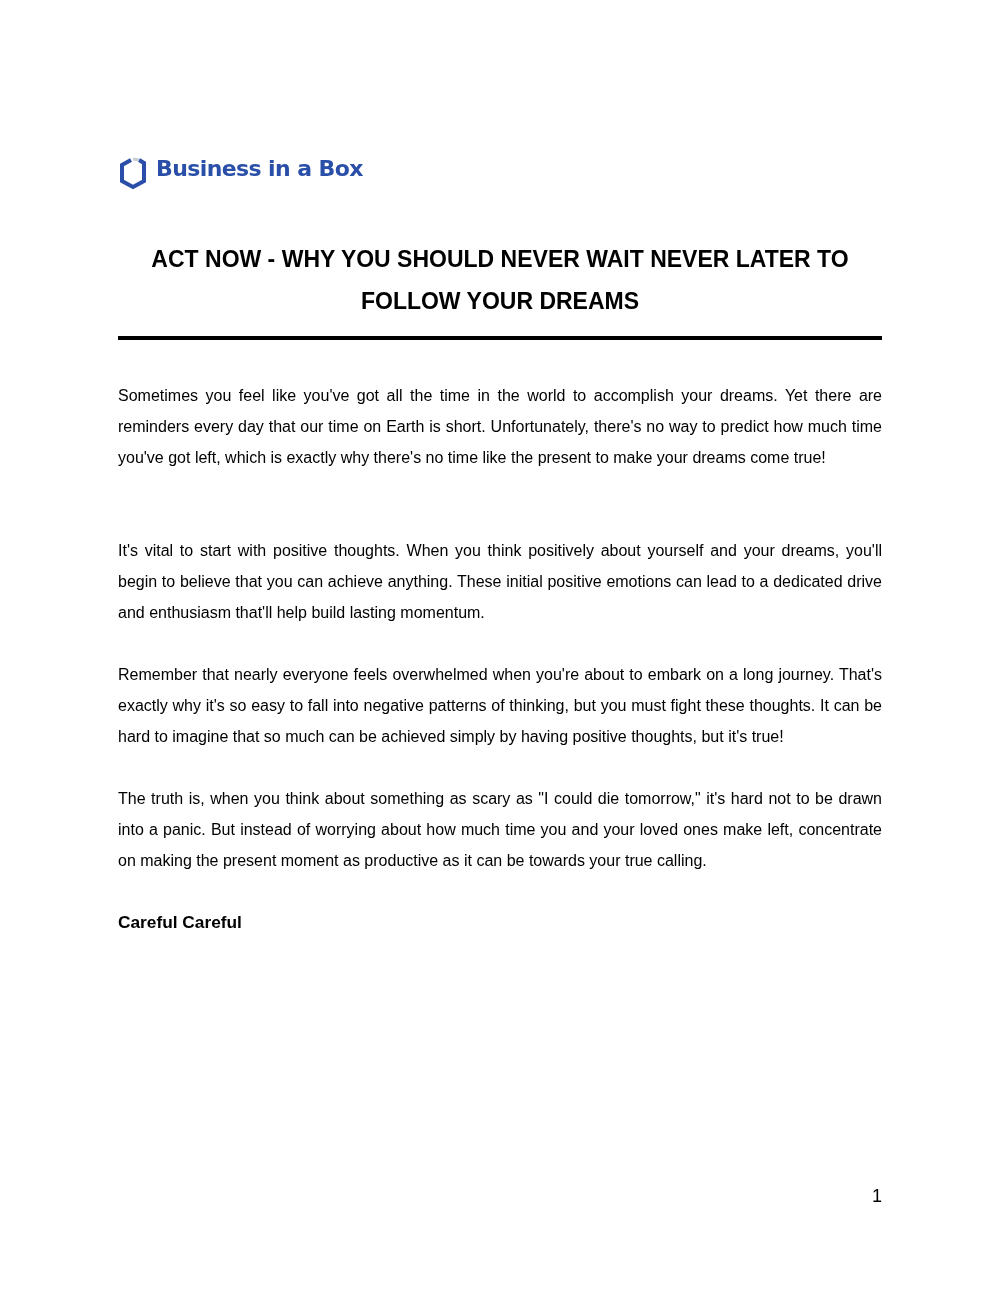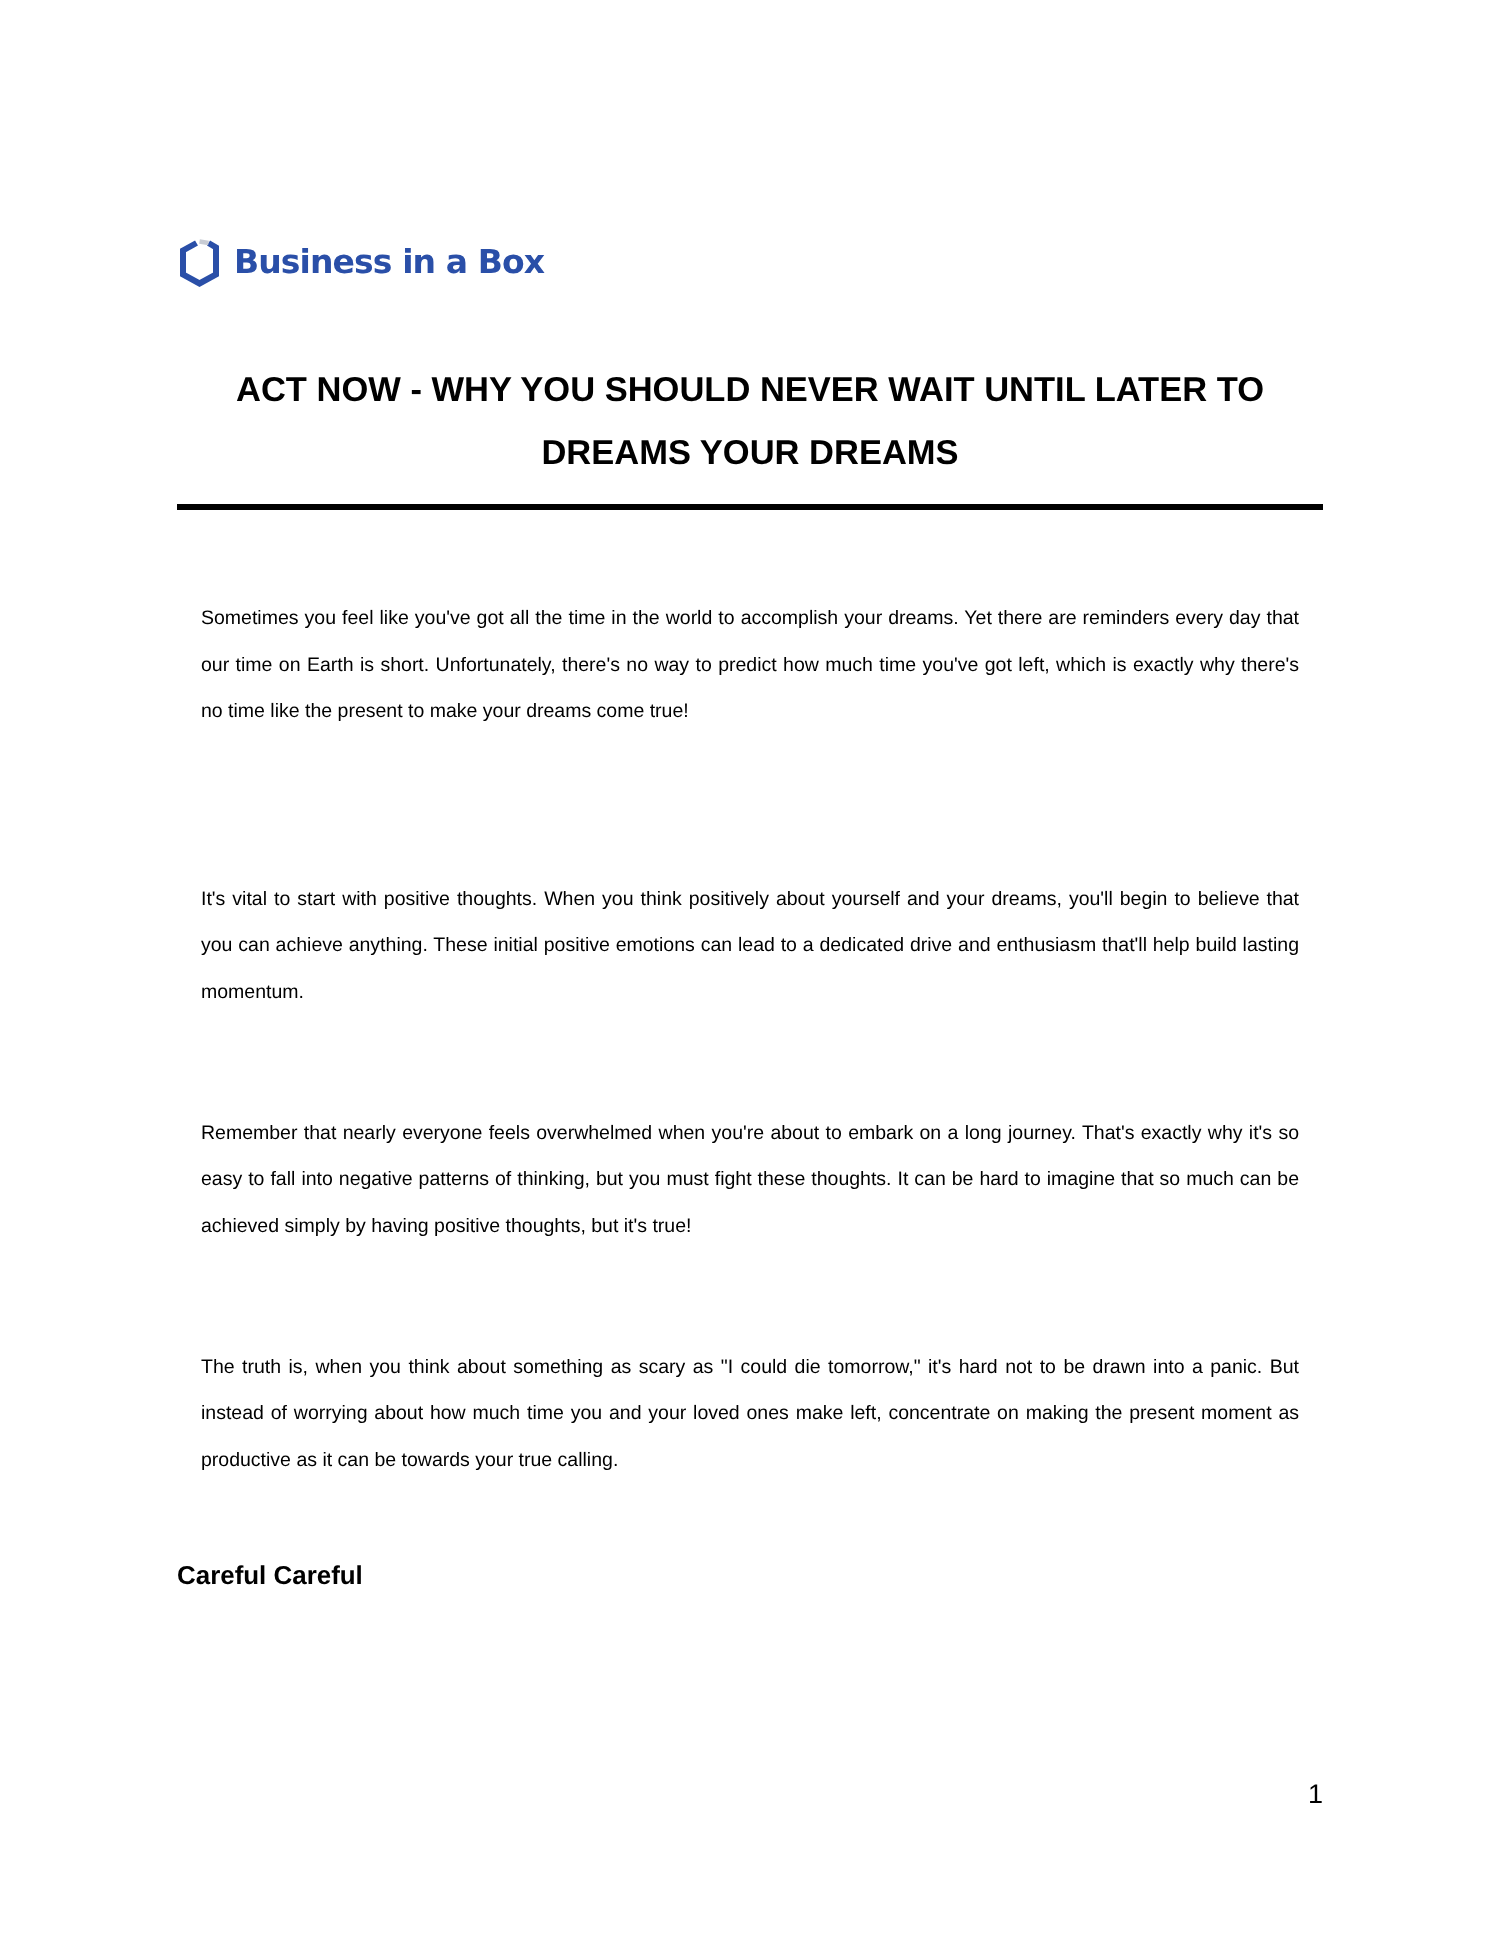--- a/index.html
+++ b/index.html
@@ -1,41 +1,41 @@
 <!DOCTYPE html>
 <html><head>
   <meta charset="utf-8">
   <style>
     html, body { margin: 0; padding: 0; background: #ffffff; }
     body { width: 1000px; height: 1290px; position: relative; overflow: hidden;
            font-family: "Liberation Sans", sans-serif; color: #000; }
-    .logo { position: absolute; left: 118px; top: 156px; height: 38px; display: flex; align-items: center; }
+    .logo { position: absolute; left: 118px; top: 156px; height: 38px; display: flex; }
     .logo svg { width: 30px; height: 34px; margin-right: 8px; }
     .logo-text { font-family: "DejaVu Sans", sans-serif; font-weight: bold; font-size: 22px; color: #2a4fa8; letter-spacing: -0.6px; }
     .title { position: absolute; left: 118px; width: 764px; top: 238px; text-align: center;
              font-weight: bold; font-size: 23px; line-height: 42px; }
     .rule { position: absolute; left: 118px; width: 764px; top: 336px; height: 4px; background: #000; }
     .content { position: absolute; left: 118px; width: 764px; top: 380px; }
-    p { margin: 16px; font-size: 13px; line-height: 31px; text-align: justify; }
+    p { margin: 0; font-size: 16px; line-height: 31px; text-align: justify; }
     .gap { height: 31px; }
     h2 { margin: 0; font-size: 17.3px; line-height: 31px; font-weight: bold; }
     .page-num { position: absolute; right: 118px; top: 1186px; font-size: 18px; }
   </style>
 </head>
 <body>
 
 <div class="logo">
   <svg viewBox="0 0 30 34">
     <polyline points="21,4 26,7 26,25 15,31 4,25 4,9 13,4" fill="none" stroke="#2a4fa8" stroke-width="4" stroke-linejoin="miter"></polyline>
     <line x1="15" y1="3" x2="21" y2="4" stroke="#c8ccd4" stroke-width="3"></line>
   </svg>
   <span class="logo-text">Business in a Box</span>
 </div>
 
-<div class="title">ACT NOW - WHY YOU SHOULD NEVER WAIT UNTIL LATER TO DREAMS YOUR DREAMS</div>
+<div class="title">ACT NOW - WHY YOU SHOULD NEVER WAIT NEVER LATER TO FOLLOW YOUR DREAMS</div>
 <div class="rule"></div>
 
 <div class="content">
   <p>Sometimes you feel like you've got all the time in the world to accomplish your dreams. Yet there are reminders every day that our time on Earth is short. Unfortunately, there's no way to predict how much time you've got left, which is exactly why there's no time like the present to make your dreams come true!</p>
   <div class="gap"></div>
   <div class="gap"></div>
   <p>It's vital to start with positive thoughts. When you think positively about yourself and your dreams, you'll begin to believe that you can achieve anything. These initial positive emotions can lead to a dedicated drive and enthusiasm that'll help build lasting momentum.</p>
   <div class="gap"></div>
   <p>Remember that nearly everyone feels overwhelmed when you're about to embark on a long journey. That's exactly why it's so easy to fall into negative patterns of thinking, but you must fight these thoughts. It can be hard to imagine that so much can be achieved simply by having positive thoughts, but it's true!</p>
   <div class="gap"></div>

